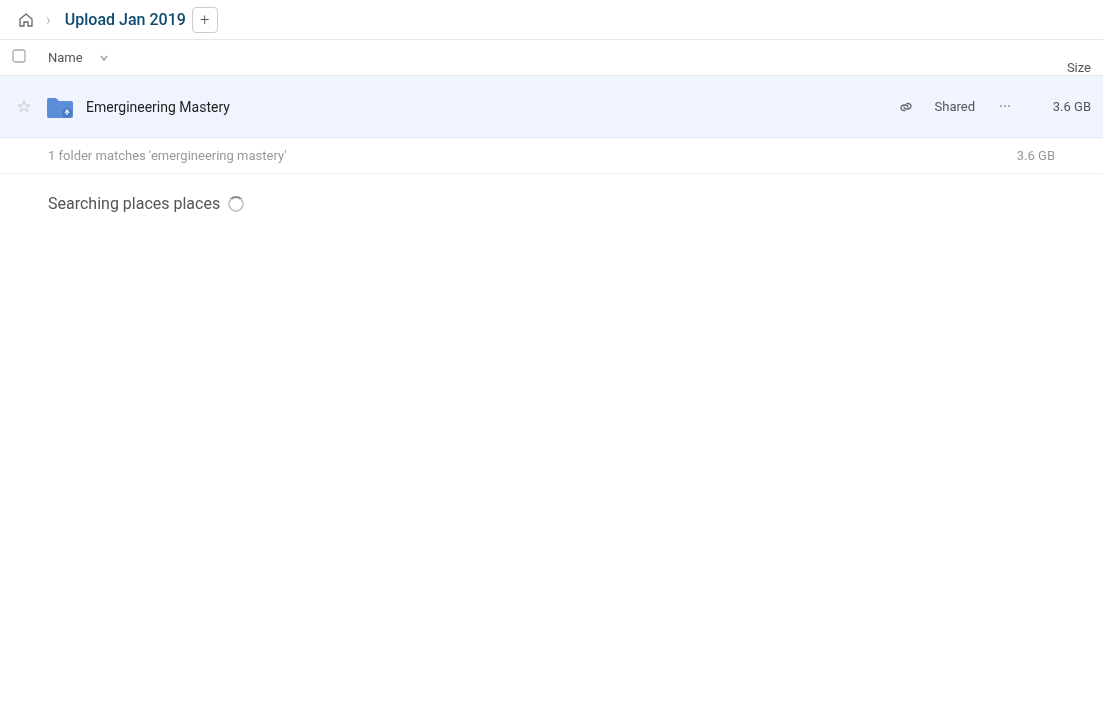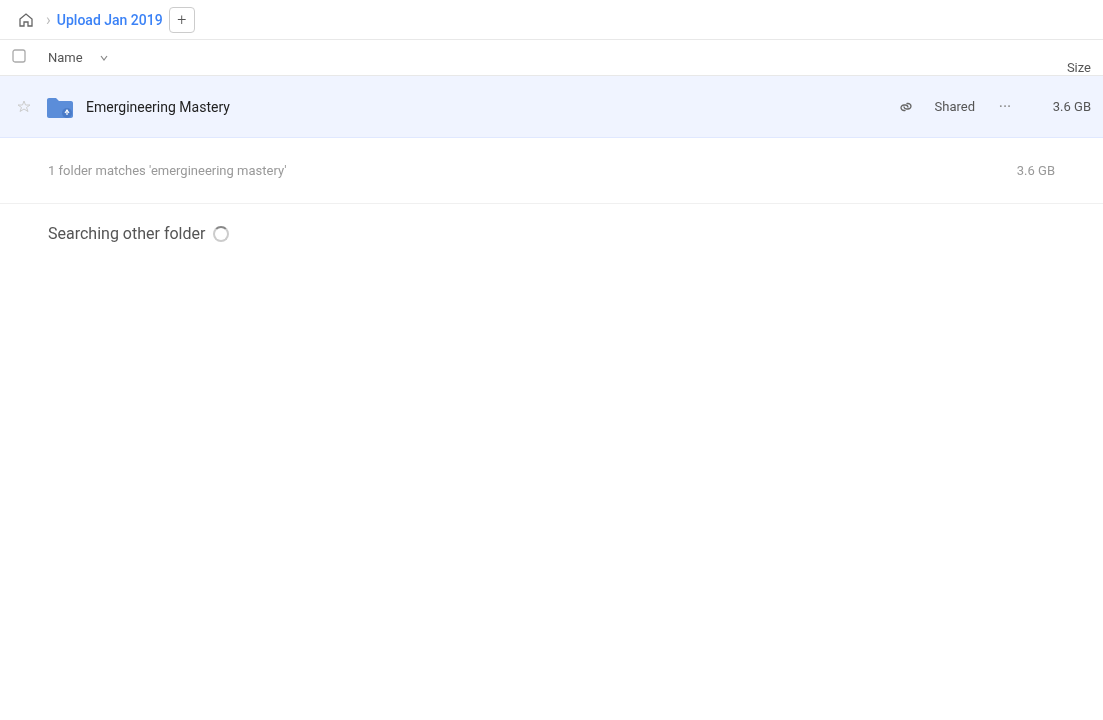--- a/index.html
+++ b/index.html
@@ -30,23 +30,24 @@
       height: 28px;
       border-radius: 4px;
       cursor: pointer;
       color: #666;
     }
     .breadcrumb-separator {
       color: #bbb;
       font-size: 16px;
     }
     .breadcrumb-label {
-      font-size: 14px;
-      color: #3b82f6;
+      font-size: 16px;
+      color: #0c4a6e;
       font-weight: 500;
+      margin-left: 8px;
     }
     .new-folder-btn {
       display: flex;
       align-items: center;
       justify-content: center;
       width: 26px;
       height: 26px;
       border: 1.5px solid #ccc;
       border-radius: 4px;
       cursor: pointer;
@@ -145,21 +146,21 @@
     }
     .file-size {
       width: 60px;
       text-align: right;
       font-size: 13px;
       color: #555;
     }
 
     
     .match-info {
-      padding: 25px 48px;
+      padding: 10px 48px;
       font-size: 13px;
       color: #999;
       display: flex;
       align-items: center;
       justify-content: space-between;
       border-bottom: 1px solid #f0f0f0;
     }
     .match-size {
       color: #999;
       font-size: 13px;
@@ -244,15 +245,15 @@
   <div class="more-btn">···</div>
   <span class="file-size">3.6 GB</span>
 </div>
 
 <div class="match-info">
   <span>1 folder matches 'emergineering mastery'</span>
   <span class="match-size">3.6 GB</span>
 </div>
 
 <div class="searching-section">
-  <span class="searching-label">Searching other folder</span>
+  <span class="searching-label">Searching places places</span>
   <div class="spinner"></div>
 </div>
 
 </body></html>

